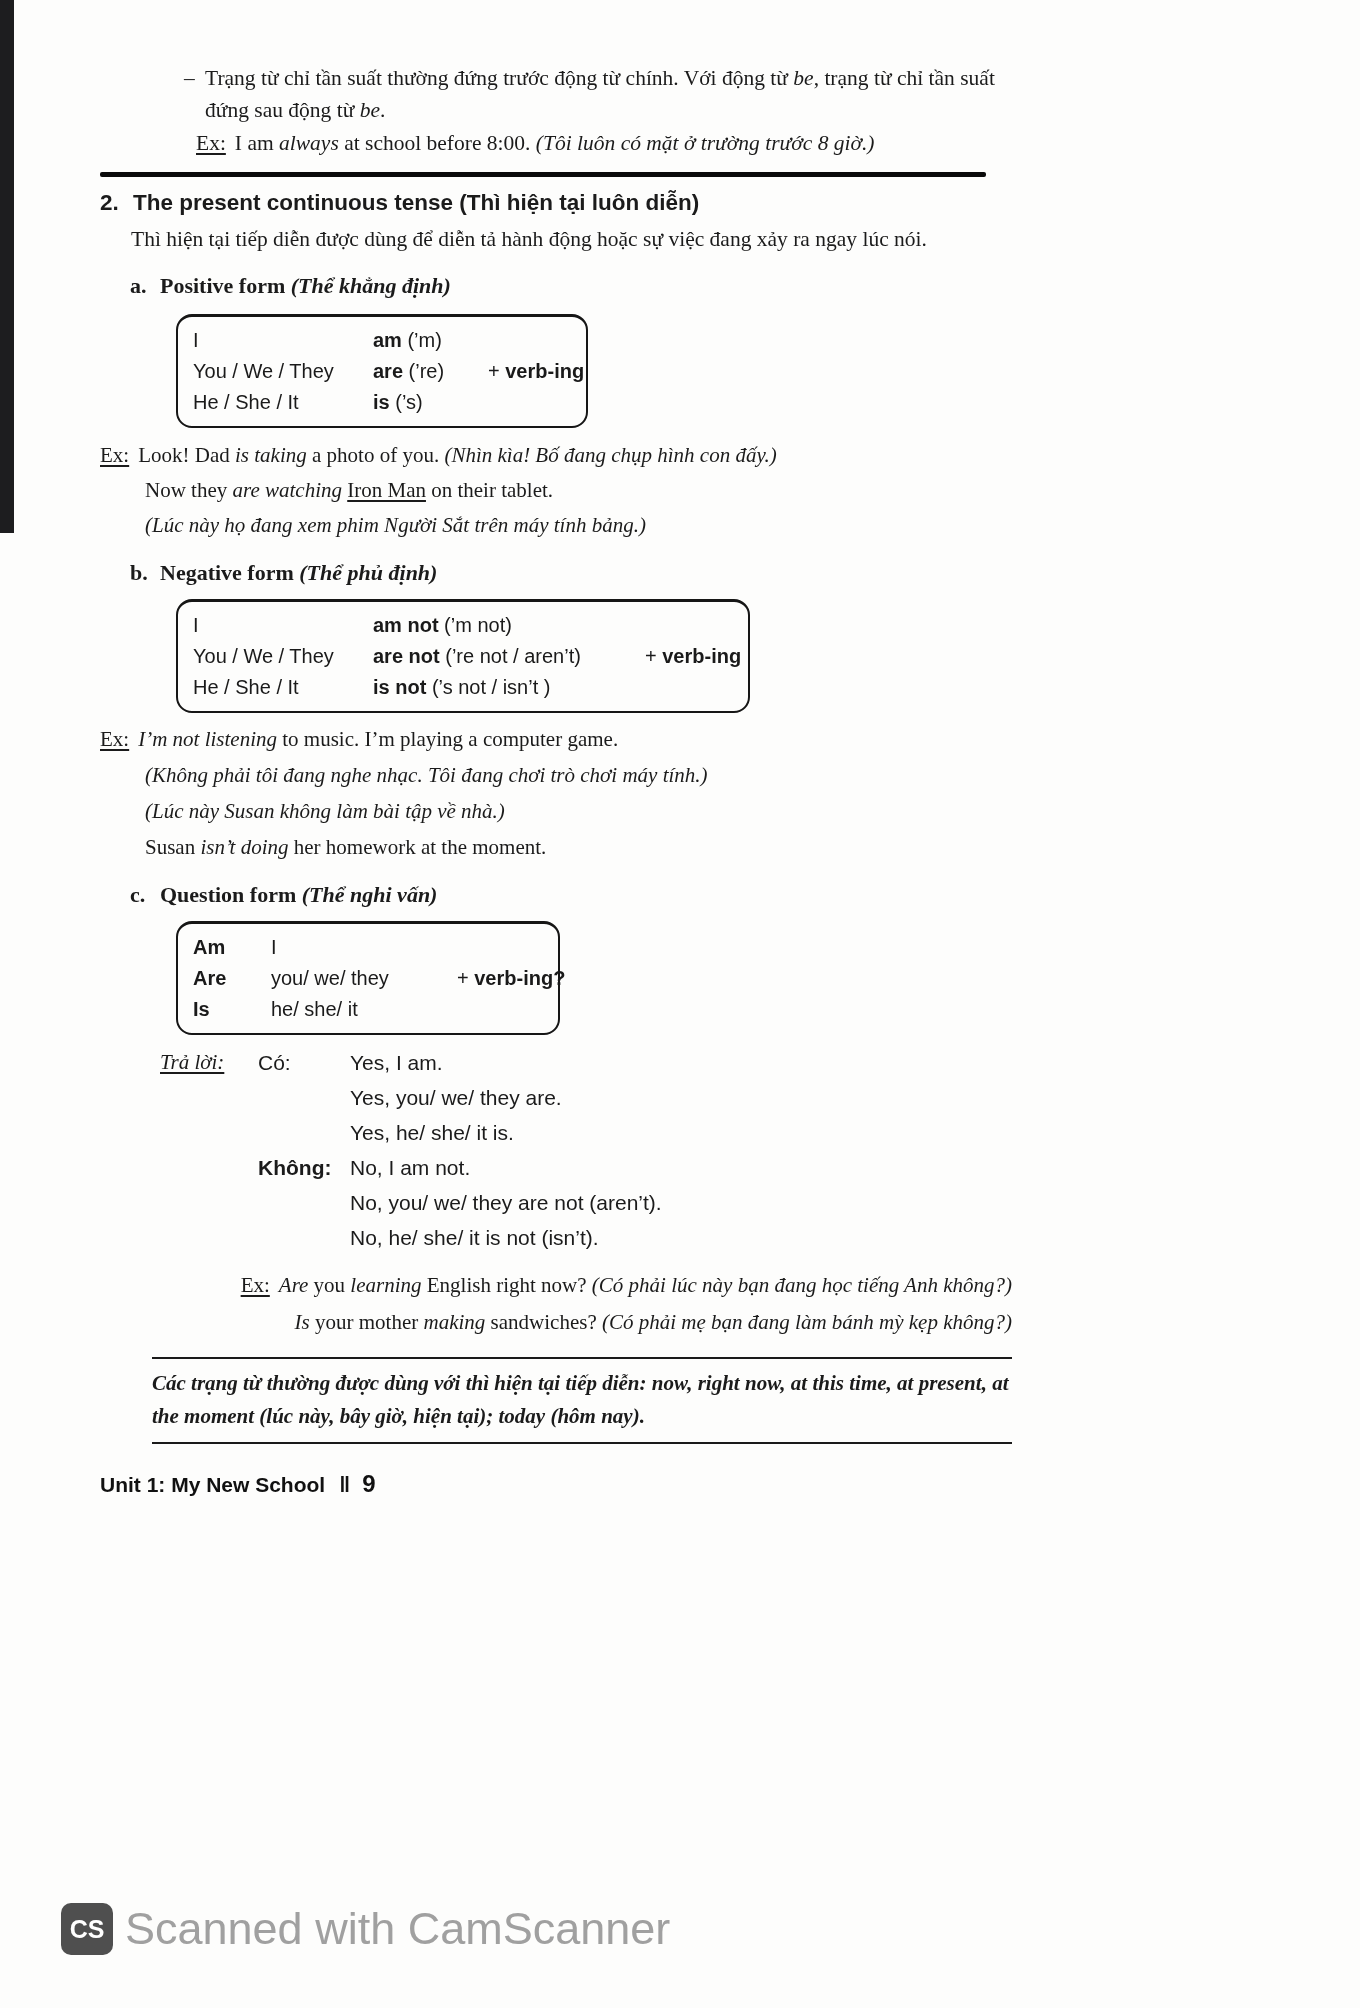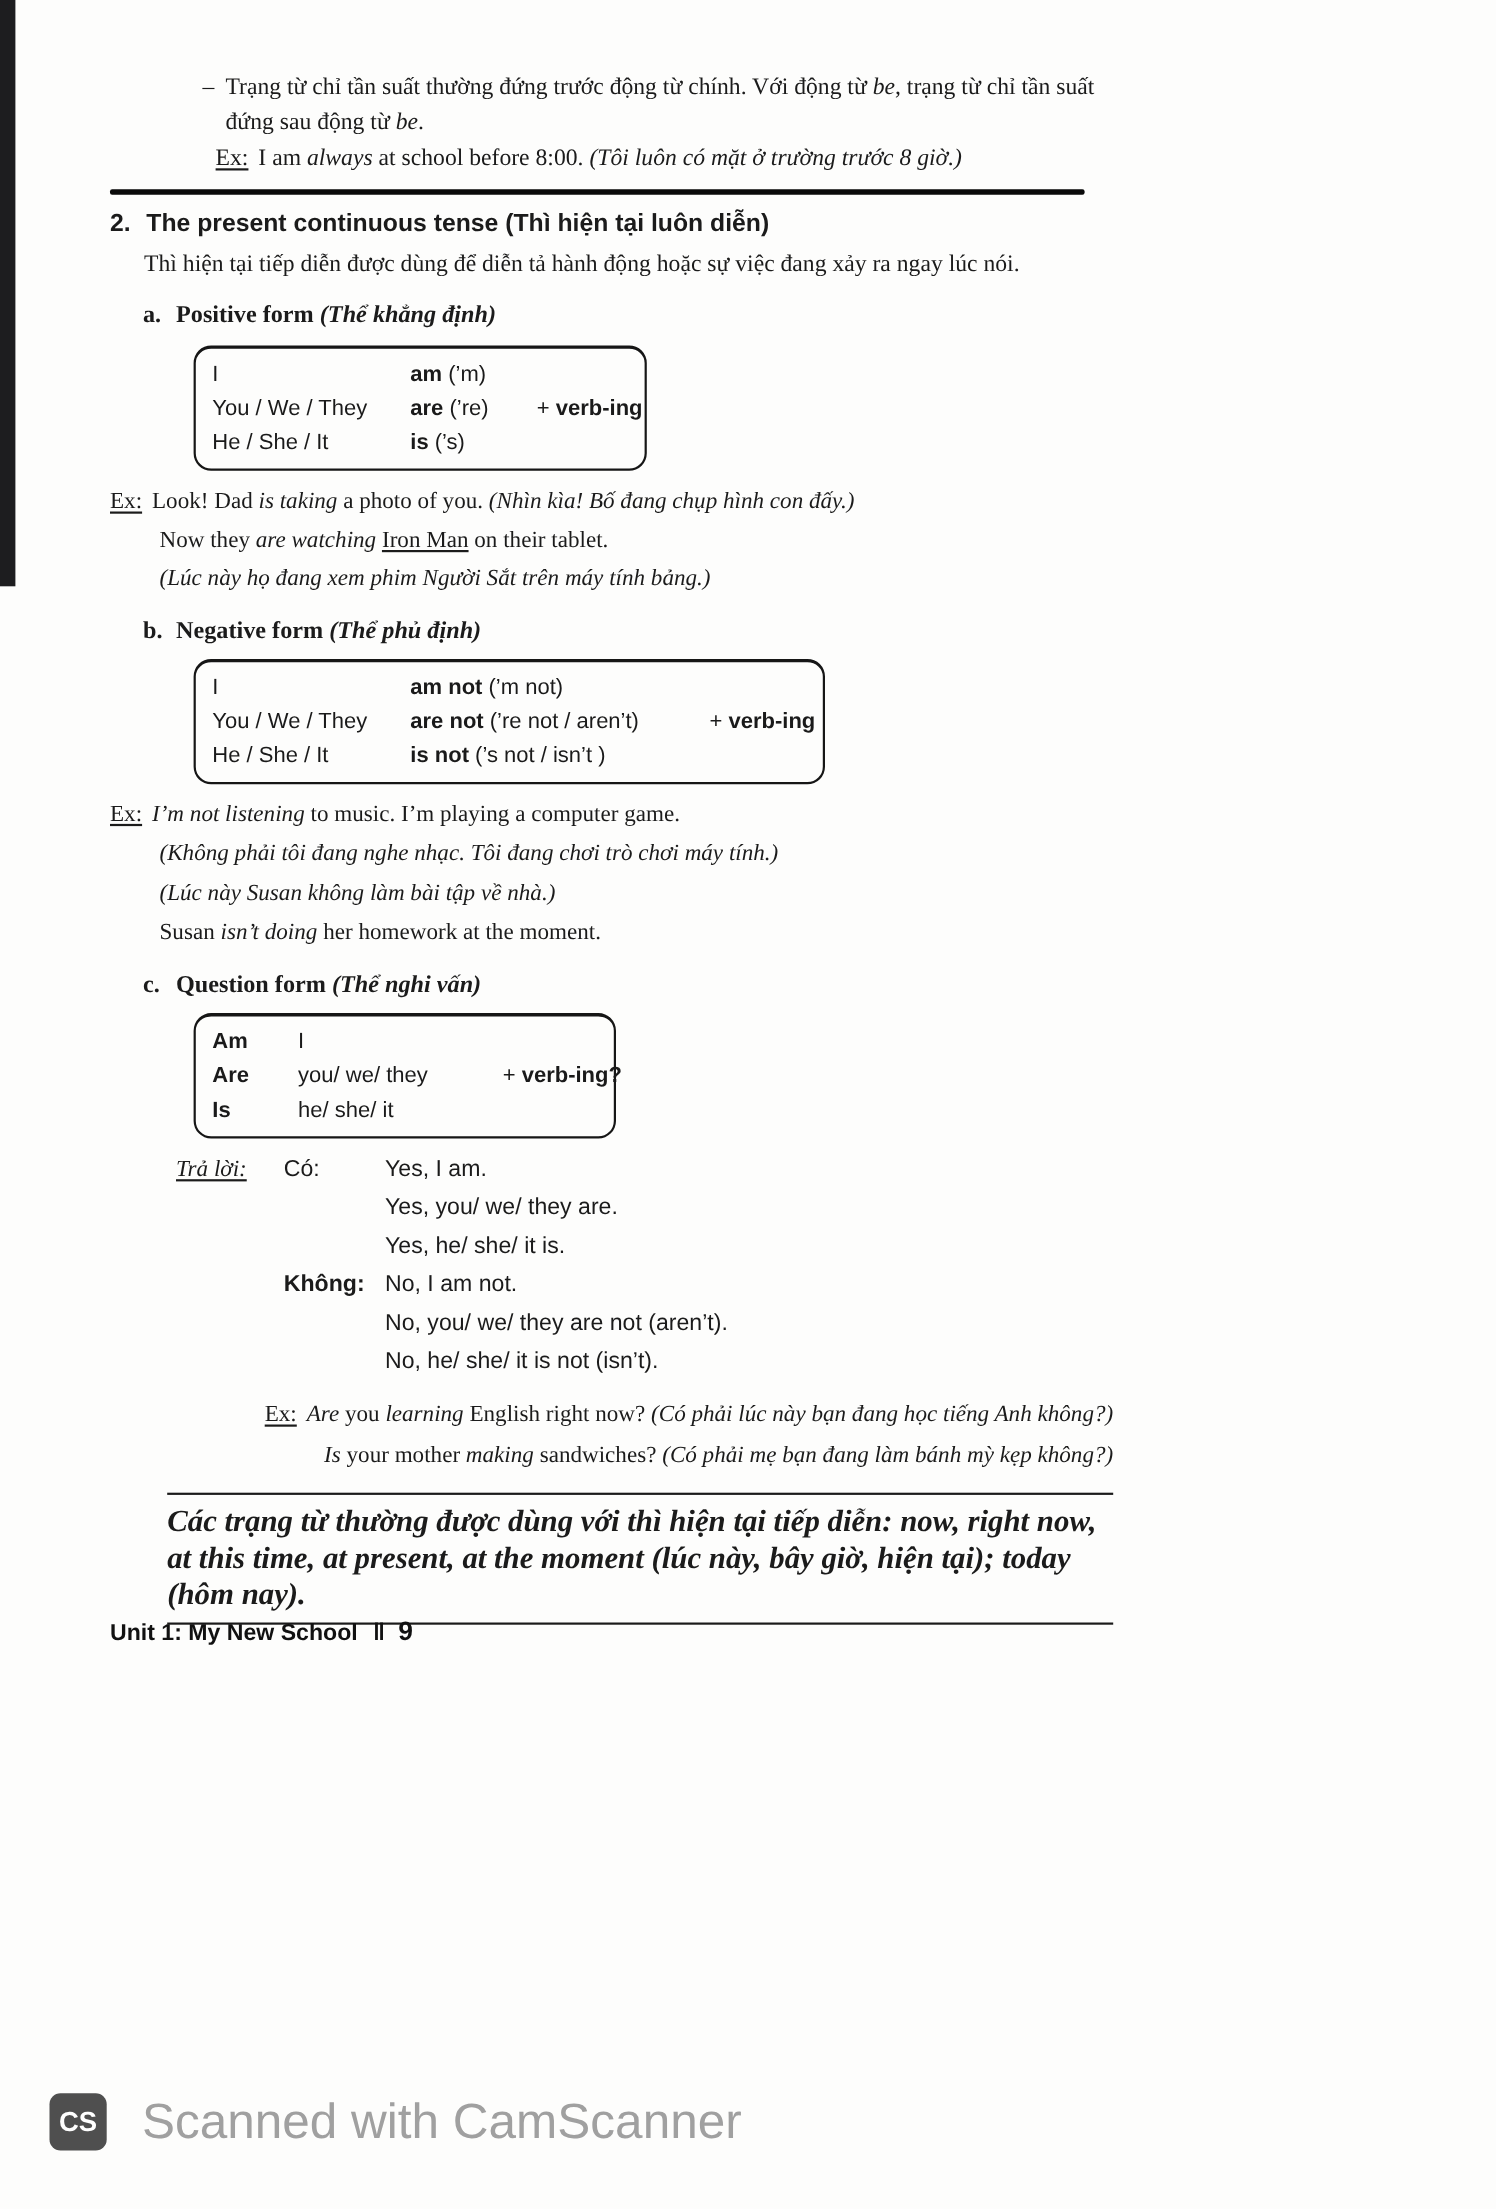--- a/index.html
+++ b/index.html
@@ -59,31 +59,31 @@
   .answers span { white-space:nowrap; }
   .a-lbl { grid-area:1/1; font-family:"Liberation Serif","DejaVu Serif",serif; font-style:italic;
     text-decoration:underline; text-underline-offset:3px; }
   .a-yes { grid-area:1/2; }
   .a-no  { grid-area:4/2;font-weight:bold; }
   .g-r1{grid-area:1/3} .g-r2{grid-area:2/3} .g-r3{grid-area:3/3}
   .g-r4{grid-area:4/3} .g-r5{grid-area:5/3} .g-r6{grid-area:6/3}
 
   
   .note { margin:16px 0 0 52px; width:860px; border-top:2px solid #1a1a1a; border-bottom:2px solid #1a1a1a;
-    padding:8px 2px 9px 0; line-height:33px; font-weight:700; font-style:italic; font-size:28px; }
+    padding:8px 2px 9px 0; line-height:33px; font-weight:700; font-style:italic; font-size:21px; }
 
   
   .footer { position:absolute; top:1470px; left:100px; width:910px; text-align:left;
     font-family:"Liberation Sans","DejaVu Sans",sans-serif; color:#111; }
   .f-unit { font-weight:700; font-size:21px; }
   .f-sep  { font-weight:700; font-size:22px; margin:0 12px 0 14px; }
   .f-page { font-weight:700; font-size:24px; }
 
   
-  .camscanner { position:absolute; top:1903px; left:45px; display:flex; align-items:center; gap:32px; }
+  .camscanner { position:absolute; top:1903px; left:61px; display:flex; align-items:center; gap:12px; }
   .cs-logo { width:52px; height:52px; background:#4f4f4f; border-radius:10px; color:#fff;
     display:flex; align-items:center; justify-content:center;
     font-family:"Liberation Sans","DejaVu Sans",sans-serif; font-weight:700; font-size:25px; }
   .cs-text { color:#a0a0a0; font-family:"Liberation Sans","DejaVu Sans",sans-serif; font-size:45px; }
 </style>
 </head>
 <body>
 
 <div class="spine"></div>
 

